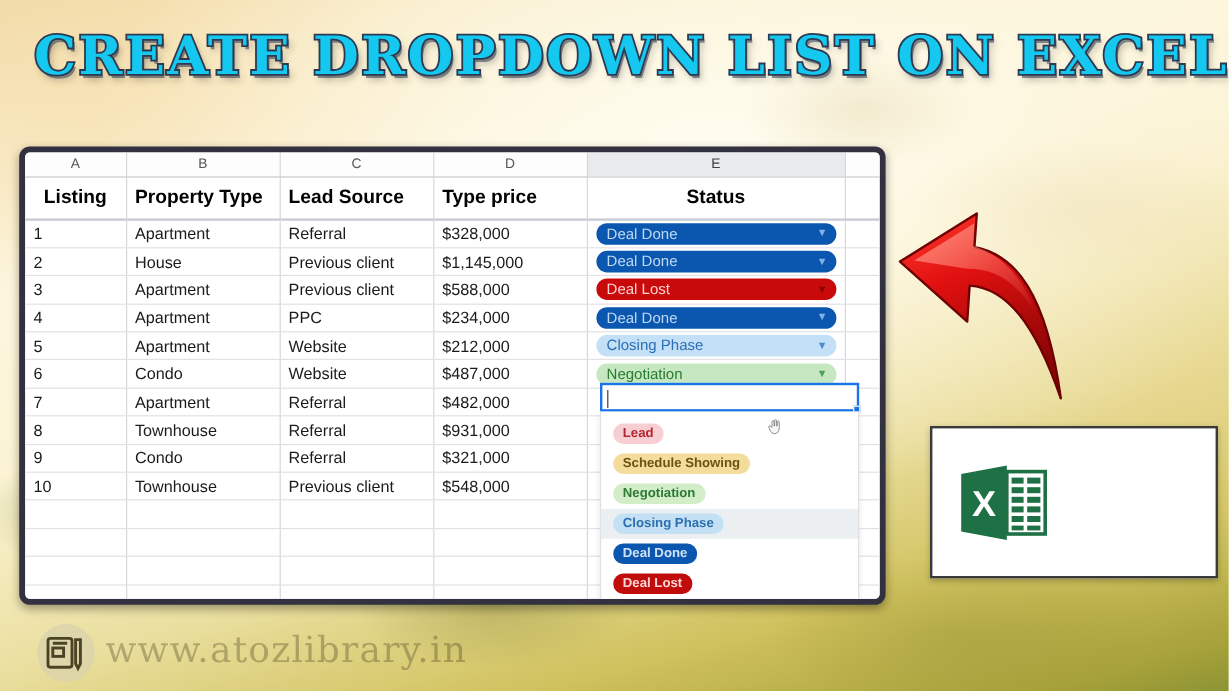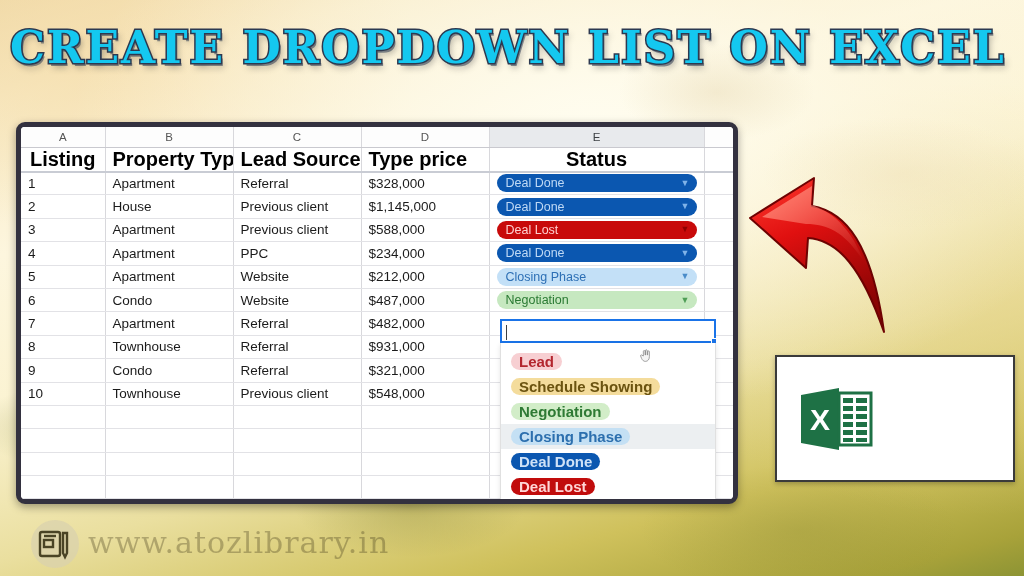--- a/index.html
+++ b/index.html
@@ -39,21 +39,21 @@
       radial-gradient(ellipse 160px 70px at 40% 88%, rgba(120,120,40,0.30) 0%, rgba(120,120,40,0) 72%),
       radial-gradient(ellipse 220px 90px at 78% 92%, rgba(140,138,52,0.28) 0%, rgba(140,138,52,0) 72%),
       radial-gradient(ellipse 150px 60px at 8% 74%, rgba(110,120,46,0.30) 0%, rgba(110,120,46,0) 72%);
     pointer-events: none;
   }
 
   
   #title {
     position: absolute;
     left: 0; right: 0; top: 22px;
-    text-align: left;
+    text-align: right;
     font-family: "DejaVu Serif", serif;
     font-size: 44px;
     font-weight: bold;
     letter-spacing: 2px;
     color: #14c8f0;
     white-space: nowrap;
     -webkit-text-stroke: 3px #2d3a52;
     paint-order: stroke fill;
     text-shadow:
        2px 3px 0 rgba(45,58,82,0.55),
@@ -112,22 +112,22 @@
     border-bottom: 1px solid #c9c9cf;
   }
   tr.colhead td.active-col {
     background: #e8eaed;
     color: #3c4043;
   }
 
   
   tr.fieldhead td {
     font-weight: bold;
-    font-size: 20px;
-    height: 22px;
+    font-size: 16px;
+    height: 36px;
     border-bottom: 2px solid #c9ccd4;
     color: #000;
   }
   tr.fieldhead td.num { text-align: center; }
   tr.fieldhead td.ctr { text-align: center; }
 
   td.num    { text-align: center; }
   td.money  { text-align: right; }
   td.statcell { padding: 0 6px; position: relative; }
 
@@ -155,21 +155,21 @@
   .chip-closing      { background:#c3e0f7; color:#2d6fb5; }
   .chip-closing .caret { color:#4a8cc9; }
   .chip-negotiation  { background:#c6e8c0; color:#2a7a33; }
   .chip-negotiation .caret { color:#4f9e56; }
 
   
   .lchip {
     display: inline-block;
     border-radius: 9px;
     padding: 2px 8px;
-    font-size: 15px;
+    font-size: 11px;
     font-weight: bold;
     line-height: 13px;
   }
   .lchip-lead        { background:#f7cfd2; color:#b3262f; }
   .lchip-schedule    { background:#f4dc9c; color:#6b5310; }
   .lchip-negotiation { background:#d2edc8; color:#2e7a34; }
   .lchip-closing     { background:#c4e0f4; color:#2c6fae; }
   .lchip-dealdone    { background:#0b57b0; color:#cfe2f7; }
   .lchip-deallost    { background:#c10c0c; color:#ffd6d6; }
 

